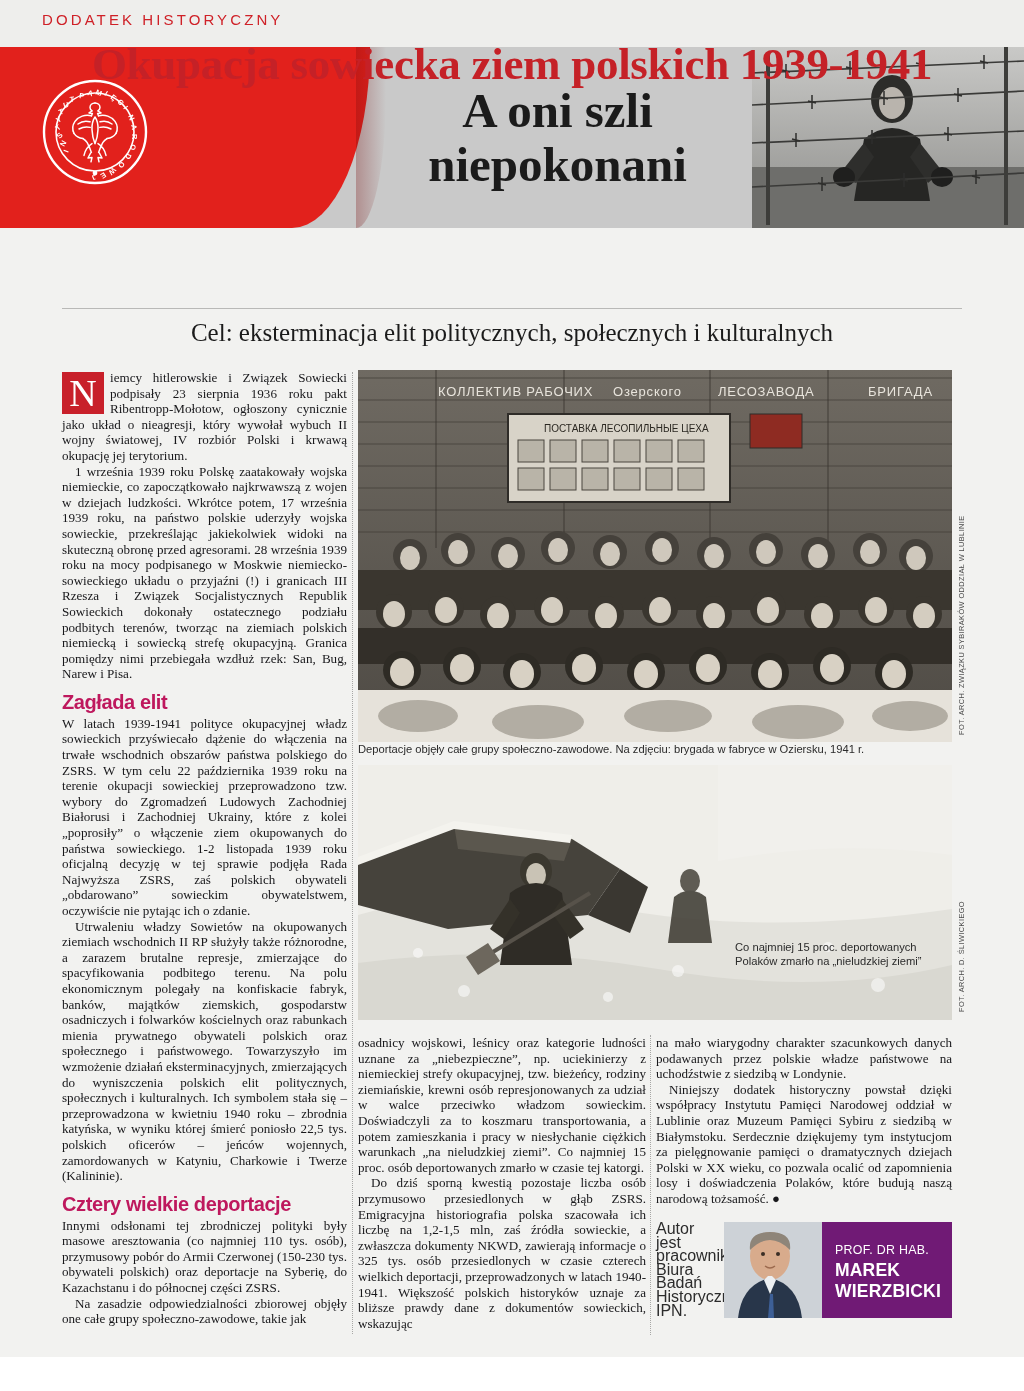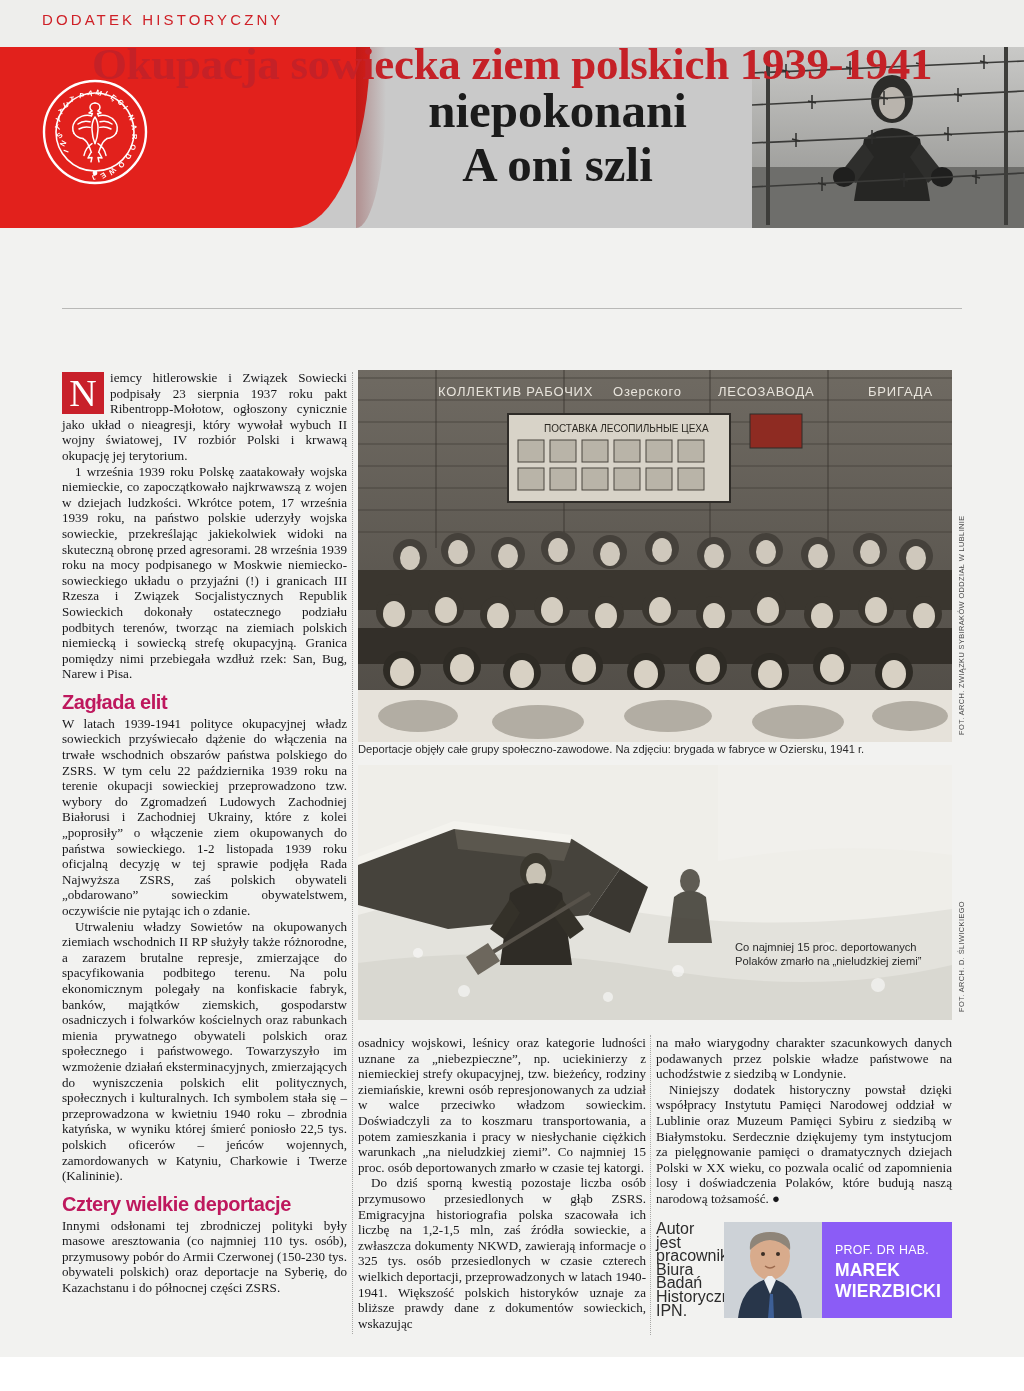--- a/index.html
+++ b/index.html
@@ -253,21 +253,21 @@
     position: absolute;
     left: 68px; top: 0;
     width: 98px; height: 96px;
     overflow: hidden;
     background: #c3c8ce;
   }
   .author-plate {
     position: absolute;
     left: 166px; top: 0;
     width: 130px; height: 96px;
-    background: #8b5cf6;
+    background: #701a75;
   }
   .author-plate .pre {
     position: absolute;
     left: 13px; top: 21px;
     font-family: "Liberation Sans", sans-serif;
     font-size: 12.4px;
     color: #ffffff;
     letter-spacing: 0.3px;
   }
   .author-plate .nm {
@@ -344,22 +344,22 @@
           <path d="M53 38 c-2.4 3.4 -3.2 8 -3 12.6 c0.2 5 1.2 10 3 14.2 c1.8 -4.2 2.8 -9.2 3 -14.2 c0.2 -4.6 -0.6 -9.2 -3 -12.6 z"></path>
           <path d="M47 67 l2.4 6.4 M59 67 l-2.4 6.4"></path>
           <path d="M48.6 74 l-2.6 5 l4 -0.6 l-1 4.4 M57.4 74 l2.6 5 l-4 -0.6 l1 4.4"></path>
           <path d="M50 64.6 c-4 2.4 -7 7 -8 11.8 M56 64.6 c4 2.4 7 7 8 11.8"></path>
         </g>
       </svg>
     </div>
 
 
     <div class="mast-title">
+      <span>A oni szli</span>
       <span>niepokonani</span>
-      <span>A oni szli</span>
     </div>
   </div>
 
   <div class="mast-photo">
     <svg width="272" height="181" viewBox="0 0 272 181">
       <defs>
         <linearGradient id="skyg" x1="0" y1="0" x2="0" y2="1">
           <stop offset="0" stop-color="#c9c9c7"></stop>
             <stop offset="1" stop-color="#8d8d8a"></stop>
         </linearGradient>
@@ -398,35 +398,37 @@
       </g>
 
       <rect x="14" y="8" width="4" height="170" fill="#3d3d3a"></rect>
       <rect x="252" y="0" width="4" height="178" fill="#3d3d3a"></rect>
     </svg>
   </div>
 
   <div class="headline-wrap"></div>
   <div class="headline">Okupacja sowiecka ziem polskich 1939-1941</div>
   <div class="rule"></div>
+  <div class="subhead">Cel: eksterminacja elit politycznych, społecznych i kulturalnych</div>
 
   <div class="side-white-l"></div>
   <div class="side-white-r"></div>
 
   <div class="col-divider" style="left:352px; top:372px; height:962px;"></div>
   <div class="col-divider" style="left:650px; top:1035px; height:300px;"></div>
 
   <div class="col col1">
-    <p class="first"><span class="dropcap">N</span><span>iemcy hitlerowskie i Związek Sowiecki podpisały 23 sierpnia 1937 roku pakt Ribentropp-Mołotow, ogłoszony cynicznie jako układ o nieagresji, który wywołał wybuch II wojny światowej, IV rozbiór Polski i krwawą okupację jej terytorium.</span></p>
+    <p class="first"><span class="dropcap">N</span><span>iemcy hitlerowskie i Związek Sowiecki podpisały 23 sierpnia 1936 roku pakt Ribentropp-Mołotow, ogłoszony cynicznie jako układ o nieagresji, który wywołał wybuch II wojny światowej, IV rozbiór Polski i krwawą okupację jej terytorium.</span></p>
     <p>1 września 1939 roku Polskę zaatakowały wojska niemieckie, co zapoczątkowało najkrwawszą z wojen w dziejach ludzkości. Wkrótce potem, 17 września 1939 roku, na państwo polskie uderzyły wojska sowieckie, przekreślając jakiekolwiek widoki na skuteczną obronę przed agresorami. 28 września 1939 roku na mocy podpisanego w Moskwie niemiecko-sowieckiego układu o przyjaźni (!) i granicach III Rzesza i Związek Socjalistycznych Republik Sowieckich dokonały ostatecznego podziału podbitych terenów, tworząc na ziemiach polskich niemiecką i sowiecką strefę okupacyjną. Granica pomiędzy nimi przebiegała wzdłuż rzek: San, Bug, Narew i Pisa.</p>
     <h3>Zagłada elit</h3>
     <p class="first">W latach 1939-1941 polityce okupacyjnej władz sowieckich przyświecało dążenie do włączenia na trwałe wschodnich obszarów państwa polskiego do ZSRS. W tym celu 22 października 1939 roku na terenie okupacji sowieckiej przeprowadzono tzw. wybory do Zgromadzeń Ludowych Zachodniej Białorusi i Zachodniej Ukrainy, które z kolei „poprosiły” o włączenie ziem okupowanych do państwa sowieckiego. 1-2 listopada 1939 roku oficjalną decyzję w tej sprawie podjęła Rada Najwyższa ZSRS, zaś polskich obywateli „obdarowano” sowieckim obywatelstwem, oczywiście nie pytając ich o zdanie.</p>
     <p>Utrwaleniu władzy Sowietów na okupowanych ziemiach wschodnich II RP służyły także różnorodne, a zarazem brutalne represje, zmierzające do spacyfikowania podbitego terenu. Na polu ekonomicznym polegały na konfiskacie fabryk, banków, majątków ziemskich, gospodarstw osadniczych i folwarków kościelnych oraz rabunkach mienia prywatnego obywateli polskich oraz społecznego i państwowego. Towarzyszyło im wzmożenie działań eksterminacyjnych, zmierzających do wyniszczenia polskich elit politycznych, społecznych i kulturalnych. Ich symbolem stała się – przeprowadzona w kwietniu 1940 roku – zbrodnia katyńska, w wyniku której śmierć poniosło 22,5 tys. polskich oficerów – jeńców wojennych, zamordowanych w Katyniu, Charkowie i Twerze (Kalininie).</p>
     <h3>Cztery wielkie deportacje</h3>
     <p class="first">Innymi odsłonami tej zbrodniczej polityki były masowe aresztowania (co najmniej 110 tys. osób), przymusowy pobór do Armii Czerwonej (150-230 tys. obywateli polskich) oraz deportacje na Syberię, do Kazachstanu i do północnej części ZSRS.</p>
+    <p>Na zasadzie odpowiedzialności zbiorowej objęły one całe grupy społeczno-zawodowe, takie jak</p>
   </div>
 
   <div class="photo-main">
     <svg width="594" height="372" viewBox="0 0 594 372">
       <defs>
         <linearGradient id="wallg" x1="0" y1="0" x2="0" y2="1">
           <stop offset="0" stop-color="#6f6a62"></stop>
             <stop offset="1" stop-color="#4e4a44"></stop>
         </linearGradient>
       </defs>

